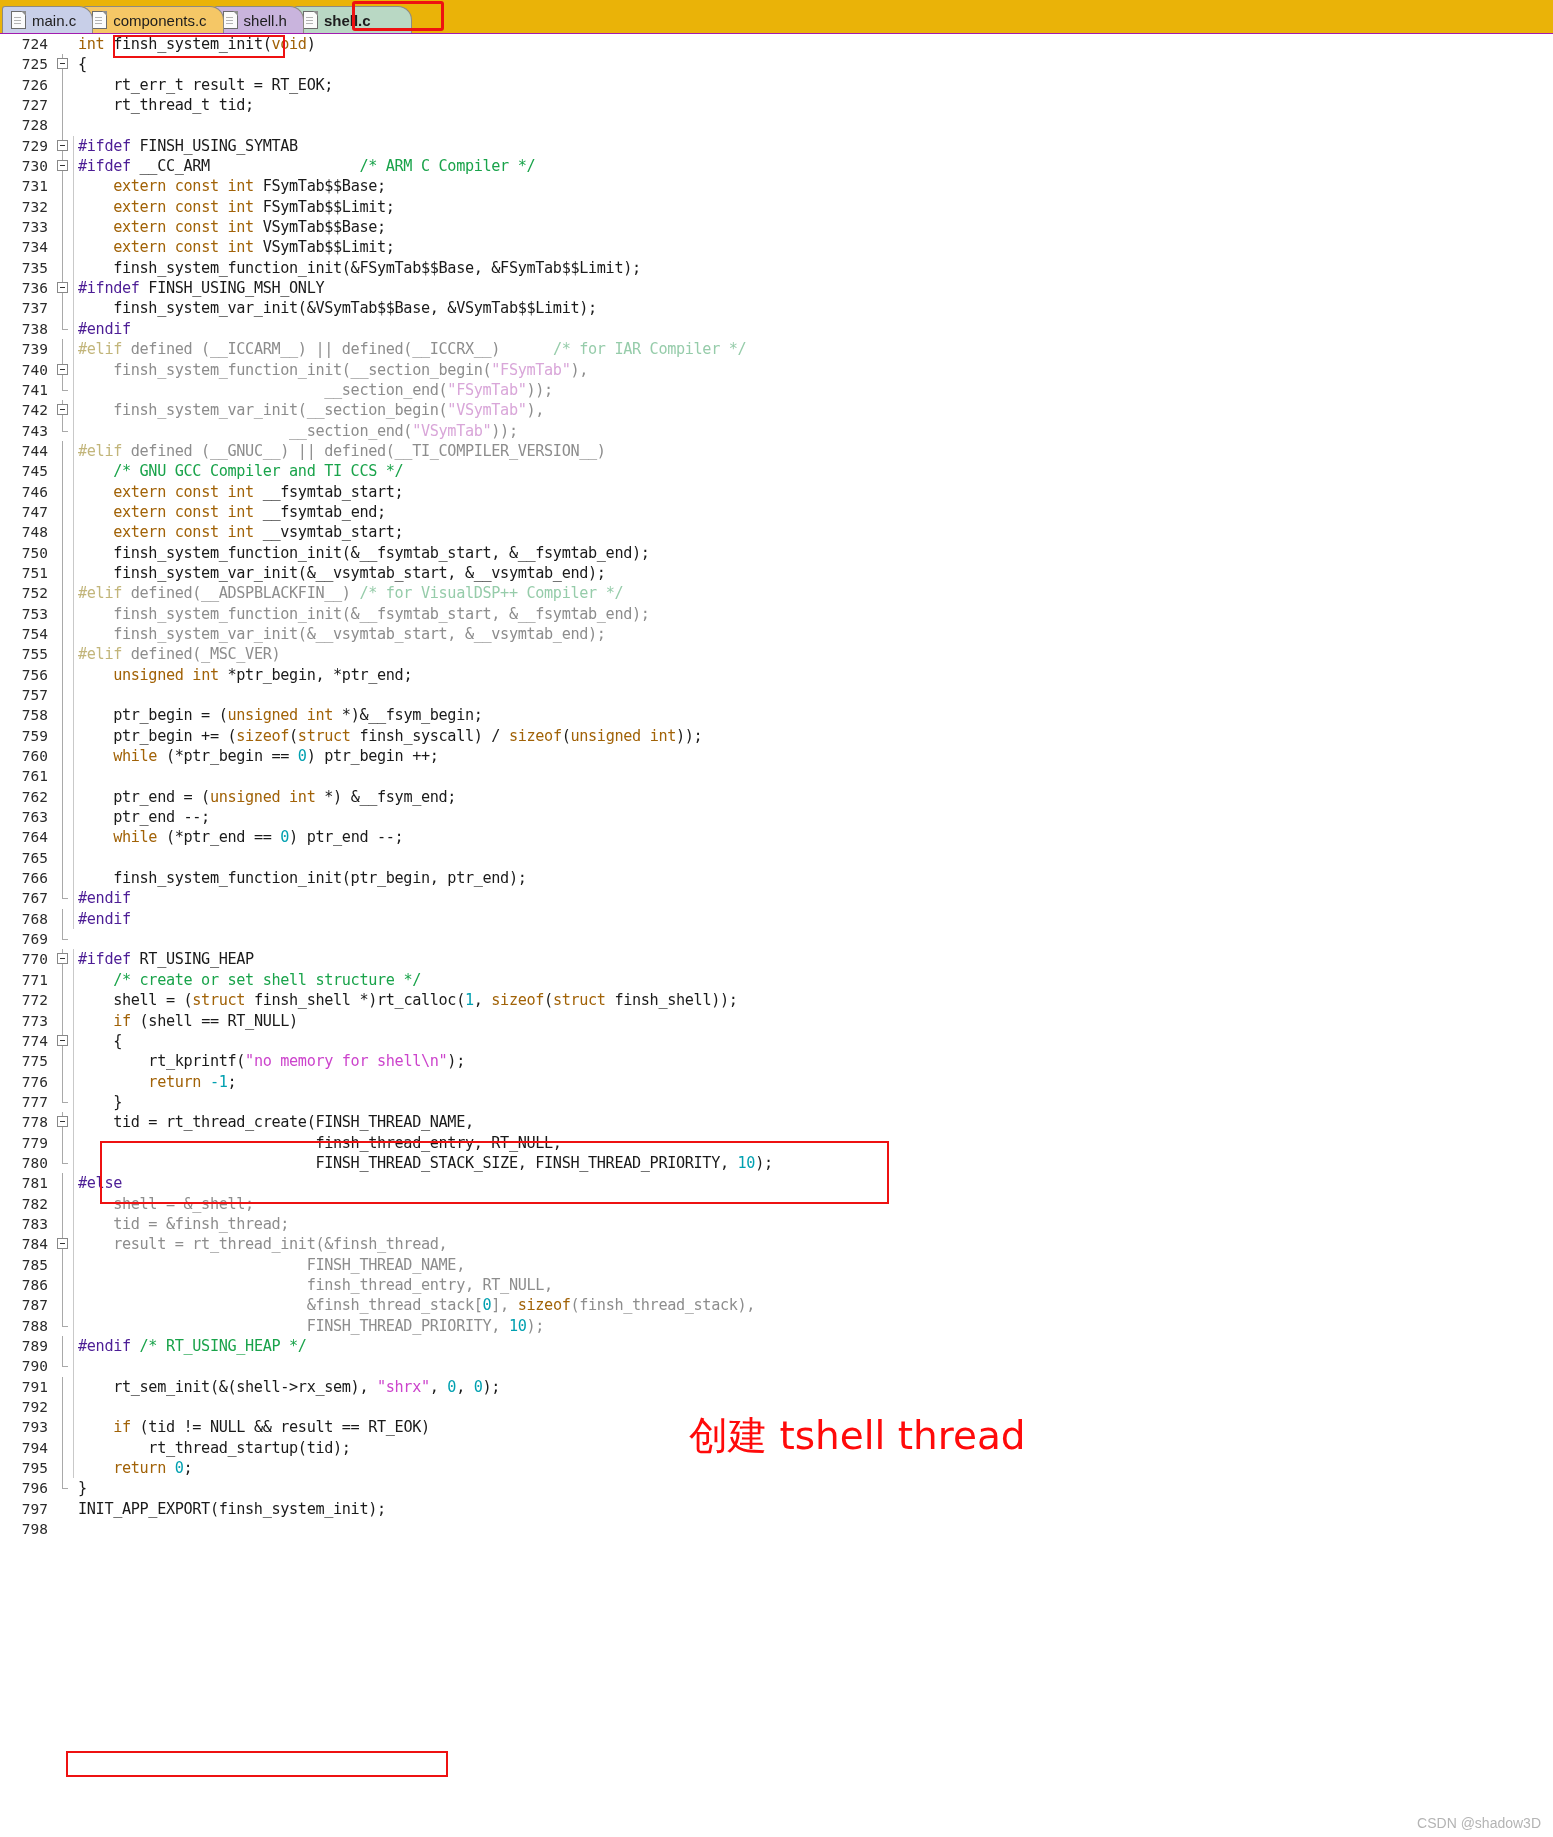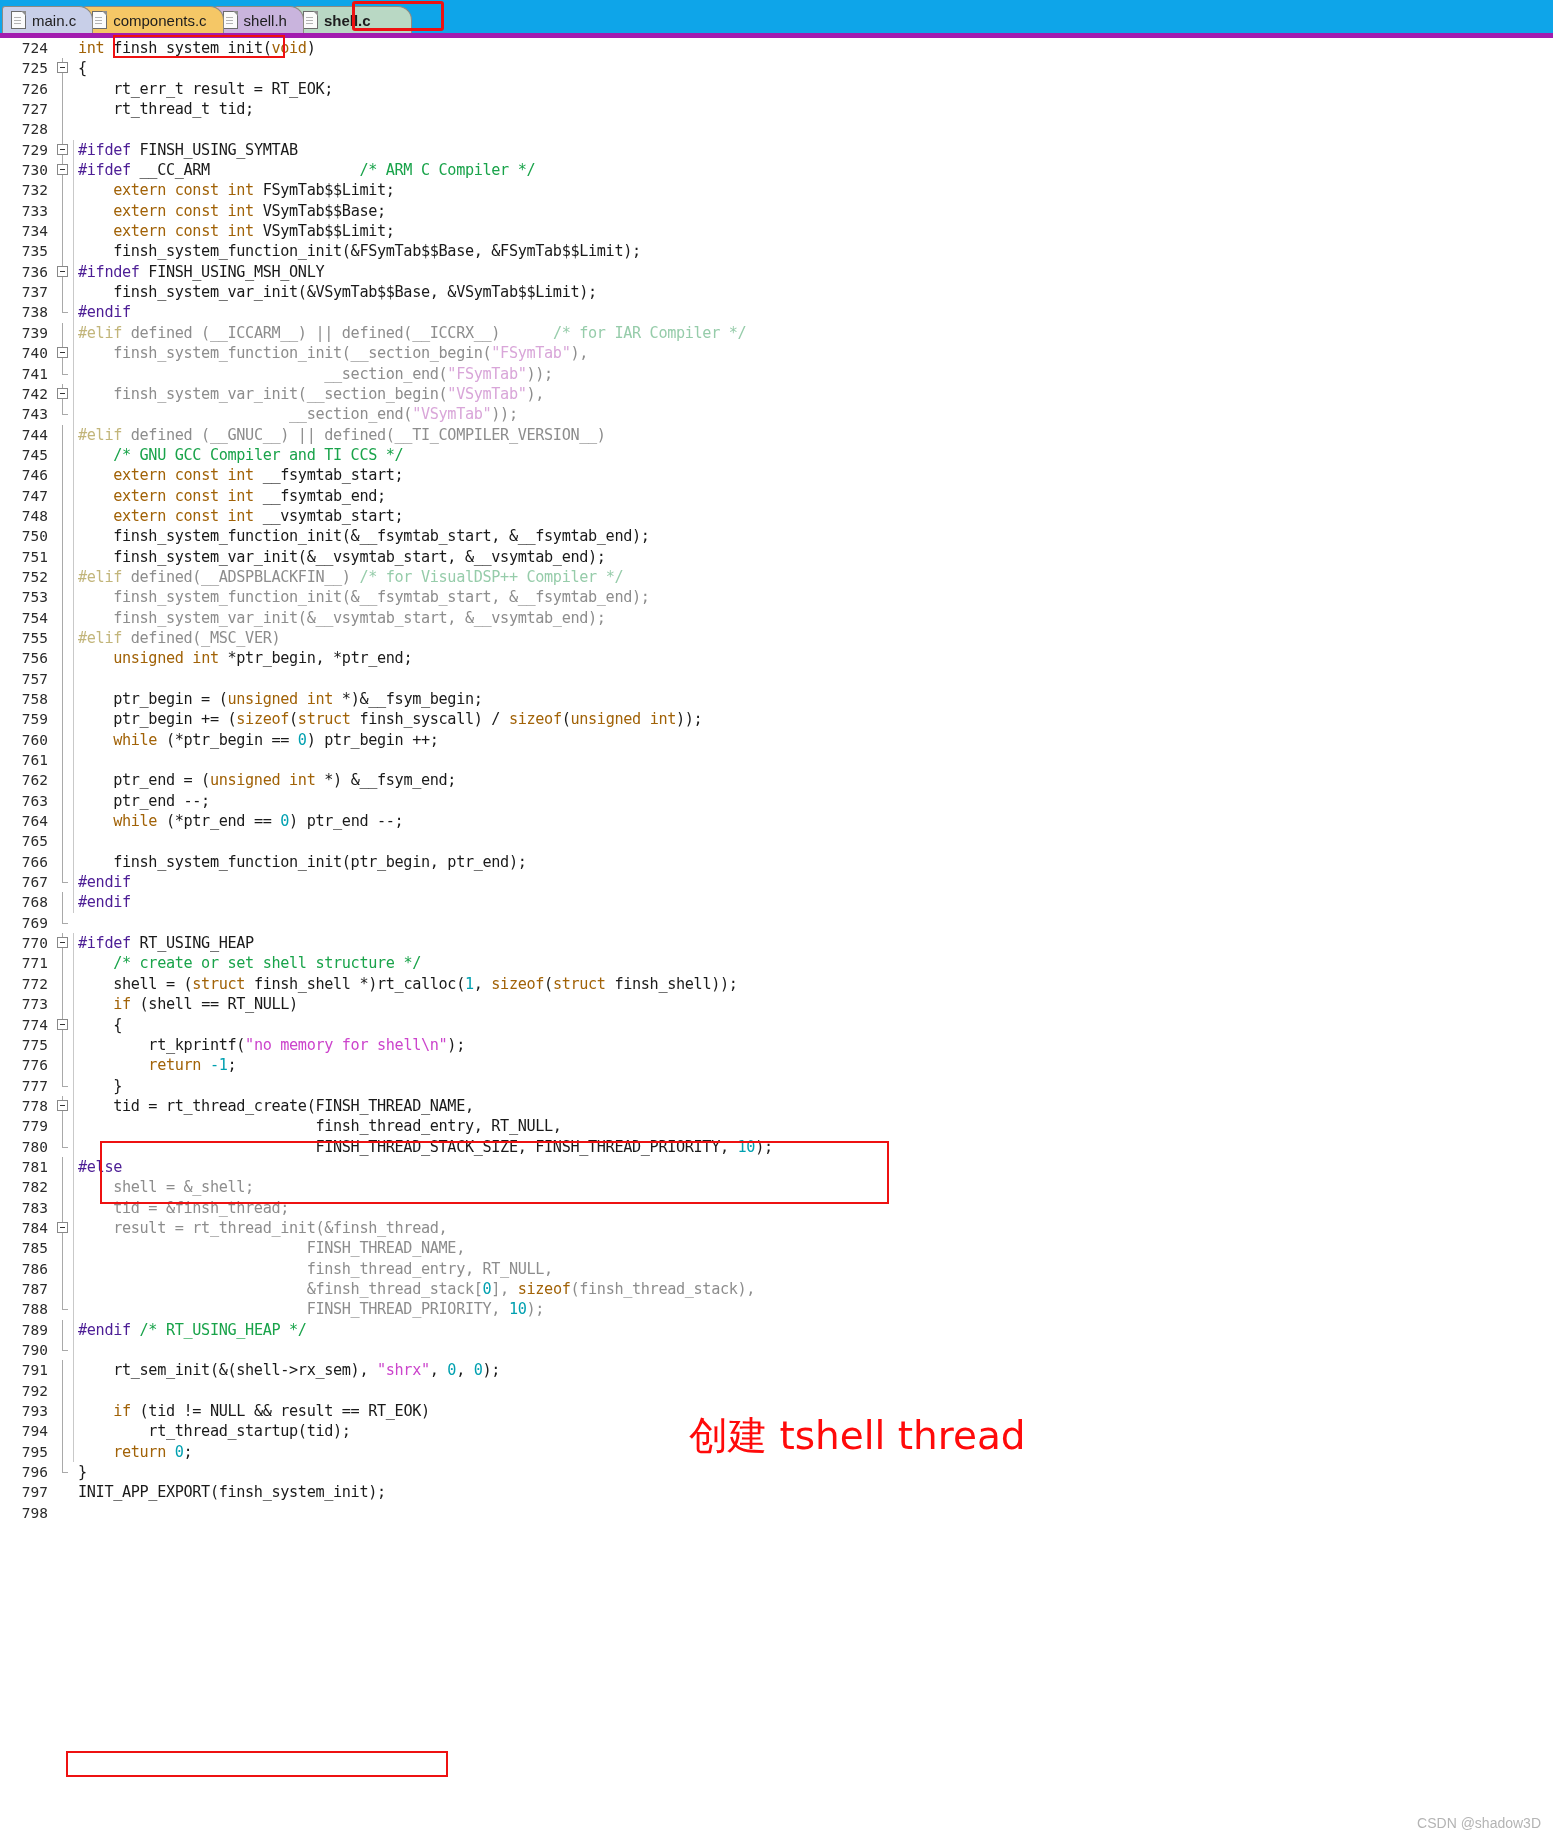--- a/index.html
+++ b/index.html
@@ -8,22 +8,22 @@
     background:#ffffff;
     font-family:"DejaVu Sans Mono","Liberation Mono",monospace;
     overflow:hidden;
     position:relative;
   }
 
   
   #tabbar{
     position:relative;
     height:33px;
-    background:#0ea5e9;
-    border-bottom:5px solid #a21caf;
+    background:#eab308;
+    border-bottom:1px solid #a21caf;
     overflow:hidden;
   }
   #tabbar .tabstrip{
     display:flex;align-items:flex-end;height:33px;
     padding-left:2px;
   }
   .tab{
     position:relative;
     display:flex;align-items:center;gap:6px;
     height:27px;
@@ -238,20 +238,30 @@
       <div class="fold">
         <span class="vline"></span>
         <span class="box"></span>
       </div>
       <div class="bar">
         <span class="v"></span>
       </div>
       <div class="txt"><span class="pp">#ifdef</span> __CC_ARM                 <span class="cm">/* ARM C Compiler */</span></div>
     </div>
     <div class="row">
+      <div class="gut">731</div>
+      <div class="fold">
+        <span class="vline"></span>
+      </div>
+      <div class="bar">
+        <span class="v"></span>
+      </div>
+      <div class="txt">    <span class="kw">extern</span> <span class="kw">const</span> <span class="kw">int</span> FSymTab$$Base;</div>
+    </div>
+    <div class="row">
       <div class="gut">732</div>
       <div class="fold">
         <span class="vline"></span>
       </div>
       <div class="bar">
         <span class="v"></span>
       </div>
       <div class="txt">    <span class="kw">extern</span> <span class="kw">const</span> <span class="kw">int</span> FSymTab$$Limit;</div>
     </div>
     <div class="row">

